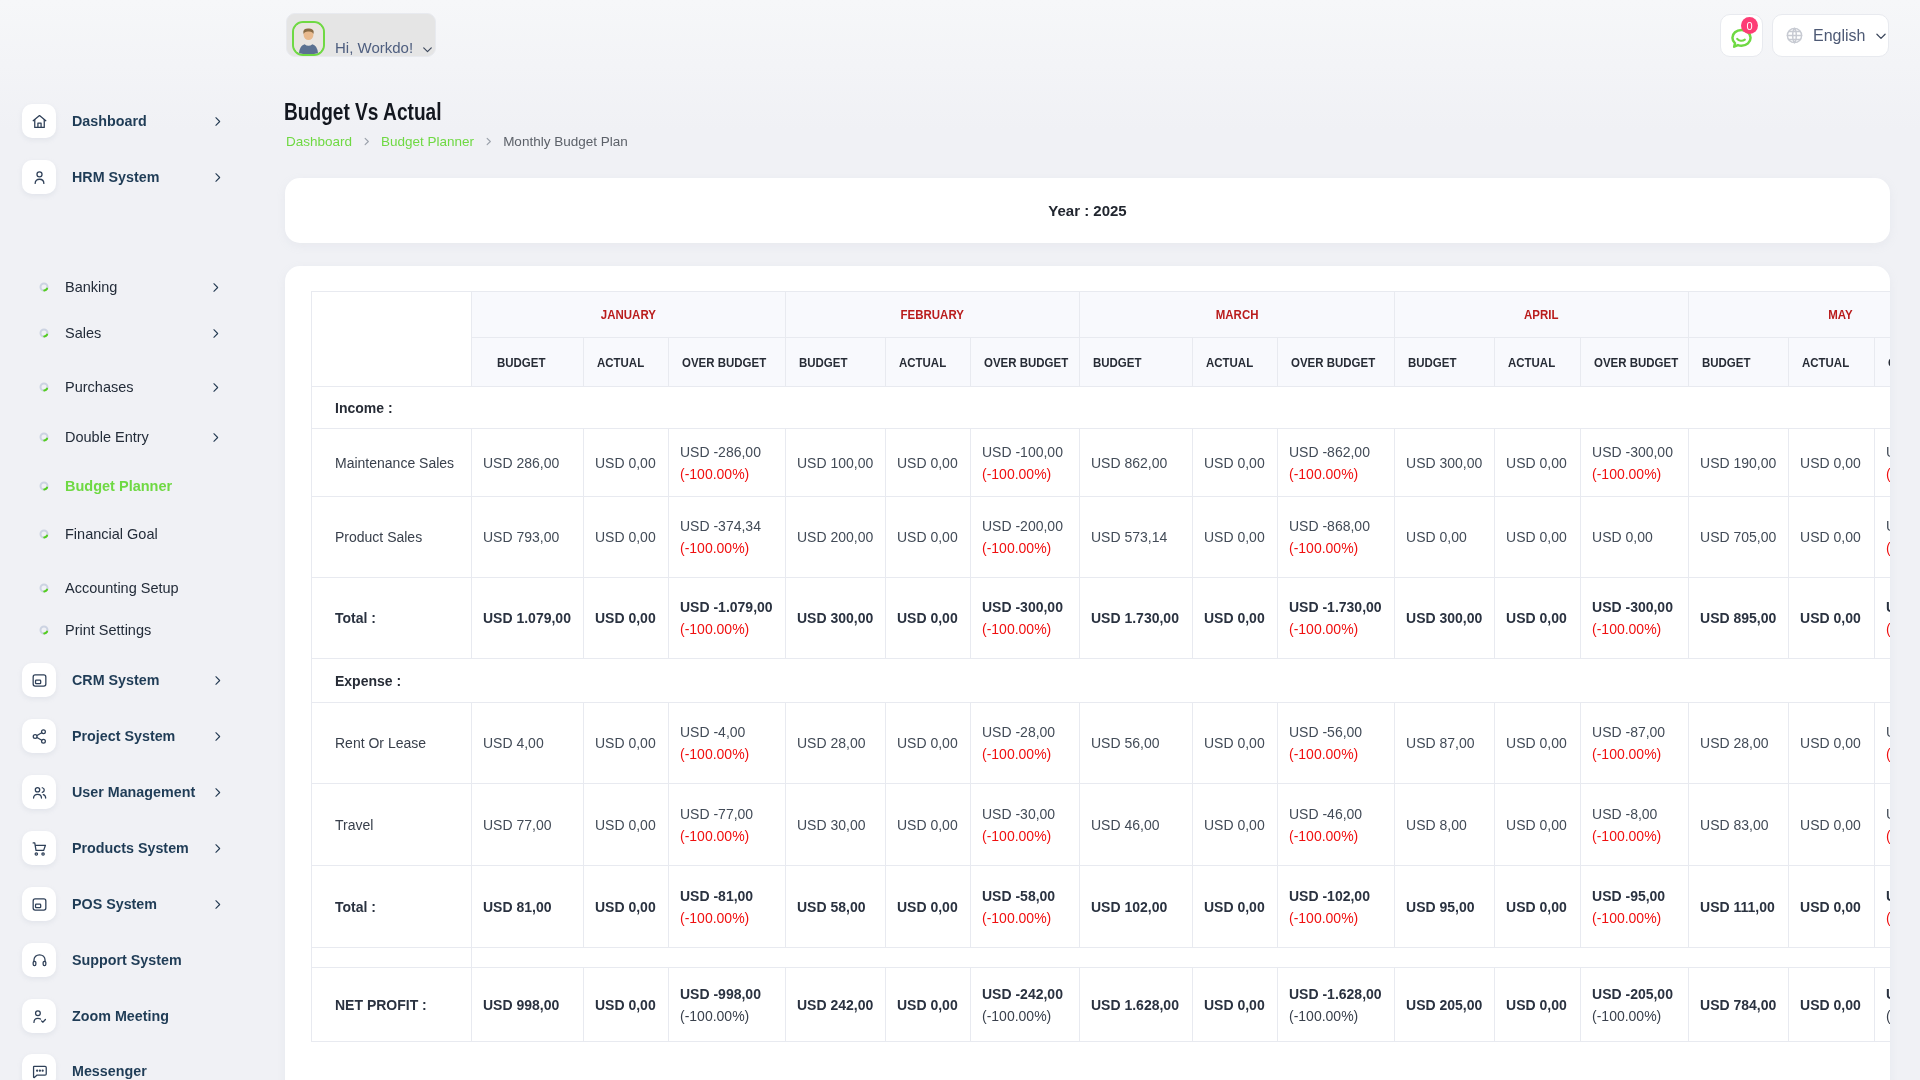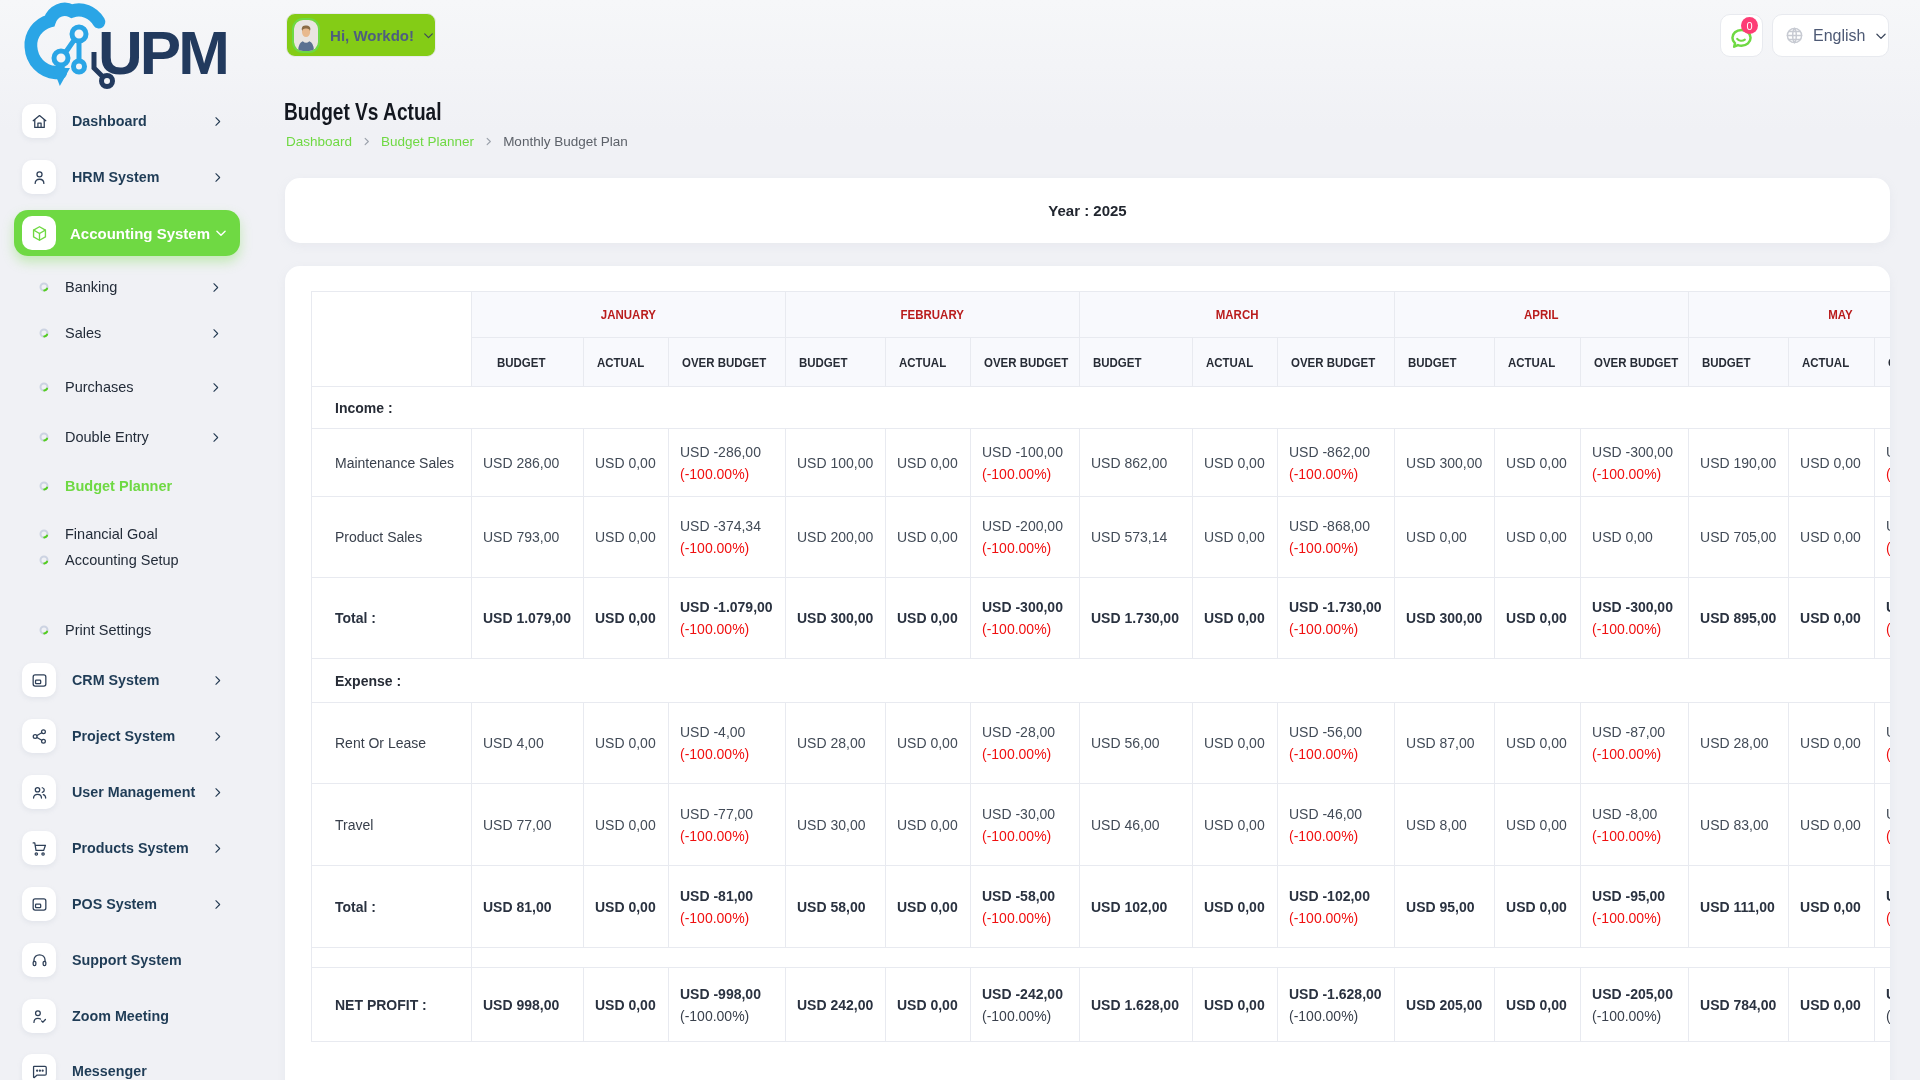--- a/index.html
+++ b/index.html
@@ -25,22 +25,22 @@
 .acct-chev { margin-right:12px; display:flex; }
 .sub-item { position:absolute; left:39px; width:225px; height:24px;
   display:flex; align-items:center; }
 .sub-bullet { display:flex; flex:0 0 11px; }
 .sub-label { margin-left:15px; font-size:14.5px; color:#232c39; flex:1; }
 .sub-label.active { color:#6fd943; font-weight:bold; }
 .sub-chev { margin-right:42px; display:flex; }
 
 
 .userbtn { position:absolute; left:286px; top:13px; width:150px; height:44px;
-  background:#84cc16; border:1px solid #e8eaef; border-radius:9px;
-  display:flex; align-items:center;font-weight:bold; }
+  background:#e5e5e5; border:1px solid #e8eaef; border-radius:9px;
+  display:flex; align-items:flex-end; }
 .avatar { margin-left:5px; width:33px; height:35px; border-radius:11px;
   border:2px solid #6fd943; overflow:hidden; display:flex; }
 .uname { margin-left:10px; font-size:15px; color:#4e5e7f; white-space:nowrap; }
 .uchev { margin-left:8px; display:flex; }
 .chatbtn { position:absolute; left:1720px; top:14px; width:43px; height:43px;
   background:#fff; border:1px solid #e8eaef; border-radius:10px; }
 .chatic { position:absolute; left:9px; top:13px; }
 .badge { position:absolute; left:20px; top:2px; min-width:17px; height:17px;
   background:#fd3c75; color:#fff; border-radius:50%; font-size:11px;
   display:flex; align-items:center; justify-content:center; }
@@ -87,37 +87,20 @@
 .btable td.rowlab.b, .btable td.val.b { font-weight:bold; color:#2a3240; }
 .btable .ln1 { line-height:22px; }
 .btable .pct { line-height:22px; }
 .btable .pct.red { color:#f00f0f; font-weight:400; }
 .btable .pct.dark { color:#39404c; font-weight:400; }
 </style>
 </head>
 <body>
 
 <div class="sidebar">
-  <div class="logo"><svg width="240" height="95" viewBox="0 0 240 95">
-  <g transform="translate(19,4) scale(0.85,0.89)">
-  <path d="M94 20 C87 9 74 4 62 8 C52 3 40 8 36 19 C22 23 13 35 14 48 C15 64 27 76 43 77 L49 77" fill="none" stroke="#2aa5e6" stroke-width="15" stroke-linecap="round"></path>
-  <path d="M40 72 L60 72 L48 92 Z" fill="#2aa5e6"></path>
-  </g>
-  <g fill="none" stroke="#2aa5e6" stroke-width="5">
-    <circle cx="79" cy="34" r="7"></circle>
-    <circle cx="61" cy="58" r="7"></circle>
-    <path d="M79 41.5 V61 M65.5 52.5 L74.5 39.5"></path>
-    <circle cx="79" cy="66.5" r="5.5"></circle>
-  </g>
-  <g fill="none" stroke="#223a5e" stroke-width="5">
-    <path d="M94 52 V68 L103 77"></path>
-    <circle cx="107" cy="81" r="5.5"></circle>
-  </g>
-  <text x="98" y="74" font-family="Liberation Sans, sans-serif" font-size="62" font-weight="bold" fill="#223a5e" letter-spacing="-3">UPM</text>
-</svg></div>
 <div class="nav-item" style="top:104px">
       <span class="icbox">
         <svg width="19" height="19" viewBox="0 0 24 24" fill="none" stroke="#2f4058" stroke-width="1.6" stroke-linecap="round" stroke-linejoin="round">
           <path d="M4 11 L12 4.5 L20 11"></path>
           <path d="M6 9.5 V19.5 H18 V9.5"></path>
           <path d="M10 19.5 V14 H14 V19.5"></path>
         </svg>
       </span>
       <span class="nv-label">Dashboard</span>
       <span class="nv-chev">
@@ -133,35 +116,20 @@
           <path d="M6.5 19.5 C6.5 15.9 9 14.2 12 14.2 C15 14.2 17.5 15.9 17.5 19.5"></path>
         </svg>
       </span>
       <span class="nv-label">HRM System</span>
       <span class="nv-chev">
         <svg width="13" height="13" viewBox="0 0 24 24" fill="none" stroke="#233a52" stroke-width="2" stroke-linecap="round" stroke-linejoin="round">
           <path d="M9 5 L16 12 L9 19"></path>
         </svg>
       </span>
     </div>
-<div class="acct-active">
-      <span class="icbox icbox-act">
-        <svg width="19" height="19" viewBox="0 0 24 24" fill="none" stroke="#6fd943" stroke-width="1.7" stroke-linecap="round" stroke-linejoin="round">
-          <path d="M12 3.5 L19.5 7.7 V16.3 L12 20.5 L4.5 16.3 V7.7 Z"></path>
-          <path d="M4.7 7.8 L12 12 L19.3 7.8"></path>
-          <path d="M12 12 V20.3"></path>
-        </svg>
-      </span>
-      <span class="acct-label">Accounting System</span>
-      <span class="acct-chev">
-        <svg width="14" height="14" viewBox="0 0 24 24" fill="none" stroke="#ffffff" stroke-width="2.4" stroke-linecap="round" stroke-linejoin="round">
-          <path d="M5 9 L12 16 L19 9"></path>
-        </svg>
-      </span>
-    </div>
 <div class="sub-item" style="top:275px">
       <span class="sub-bullet">
         <svg width="10" height="10" viewBox="0 0 12 12" fill="none">
           <circle cx="6" cy="6" r="4.2" stroke="#ccd3e2" stroke-width="2.4"></circle>
           <path d="M9.6 8.1 A4.2 4.2 0 0 1 6.4 10.15" stroke="#53ce1f" stroke-width="2.6" stroke-linecap="round"></path>
         </svg>
       </span>
       <span class="sub-label">Banking</span>
       <span class="sub-chev">
         <svg width="13" height="13" viewBox="0 0 24 24" fill="none" stroke="#233a52" stroke-width="2" stroke-linecap="round" stroke-linejoin="round">
@@ -224,21 +192,21 @@
 <div class="sub-item" style="top:522px">
       <span class="sub-bullet">
         <svg width="10" height="10" viewBox="0 0 12 12" fill="none">
           <circle cx="6" cy="6" r="4.2" stroke="#ccd3e2" stroke-width="2.4"></circle>
           <path d="M9.6 8.1 A4.2 4.2 0 0 1 6.4 10.15" stroke="#53ce1f" stroke-width="2.6" stroke-linecap="round"></path>
         </svg>
       </span>
       <span class="sub-label">Financial Goal</span>
       <span class="sub-chev"></span>
     </div>
-<div class="sub-item" style="top:548px">
+<div class="sub-item" style="top:576px">
       <span class="sub-bullet">
         <svg width="10" height="10" viewBox="0 0 12 12" fill="none">
           <circle cx="6" cy="6" r="4.2" stroke="#ccd3e2" stroke-width="2.4"></circle>
           <path d="M9.6 8.1 A4.2 4.2 0 0 1 6.4 10.15" stroke="#53ce1f" stroke-width="2.6" stroke-linecap="round"></path>
         </svg>
       </span>
       <span class="sub-label">Accounting Setup</span>
       <span class="sub-chev"></span>
     </div>
 <div class="sub-item" style="top:618px">

